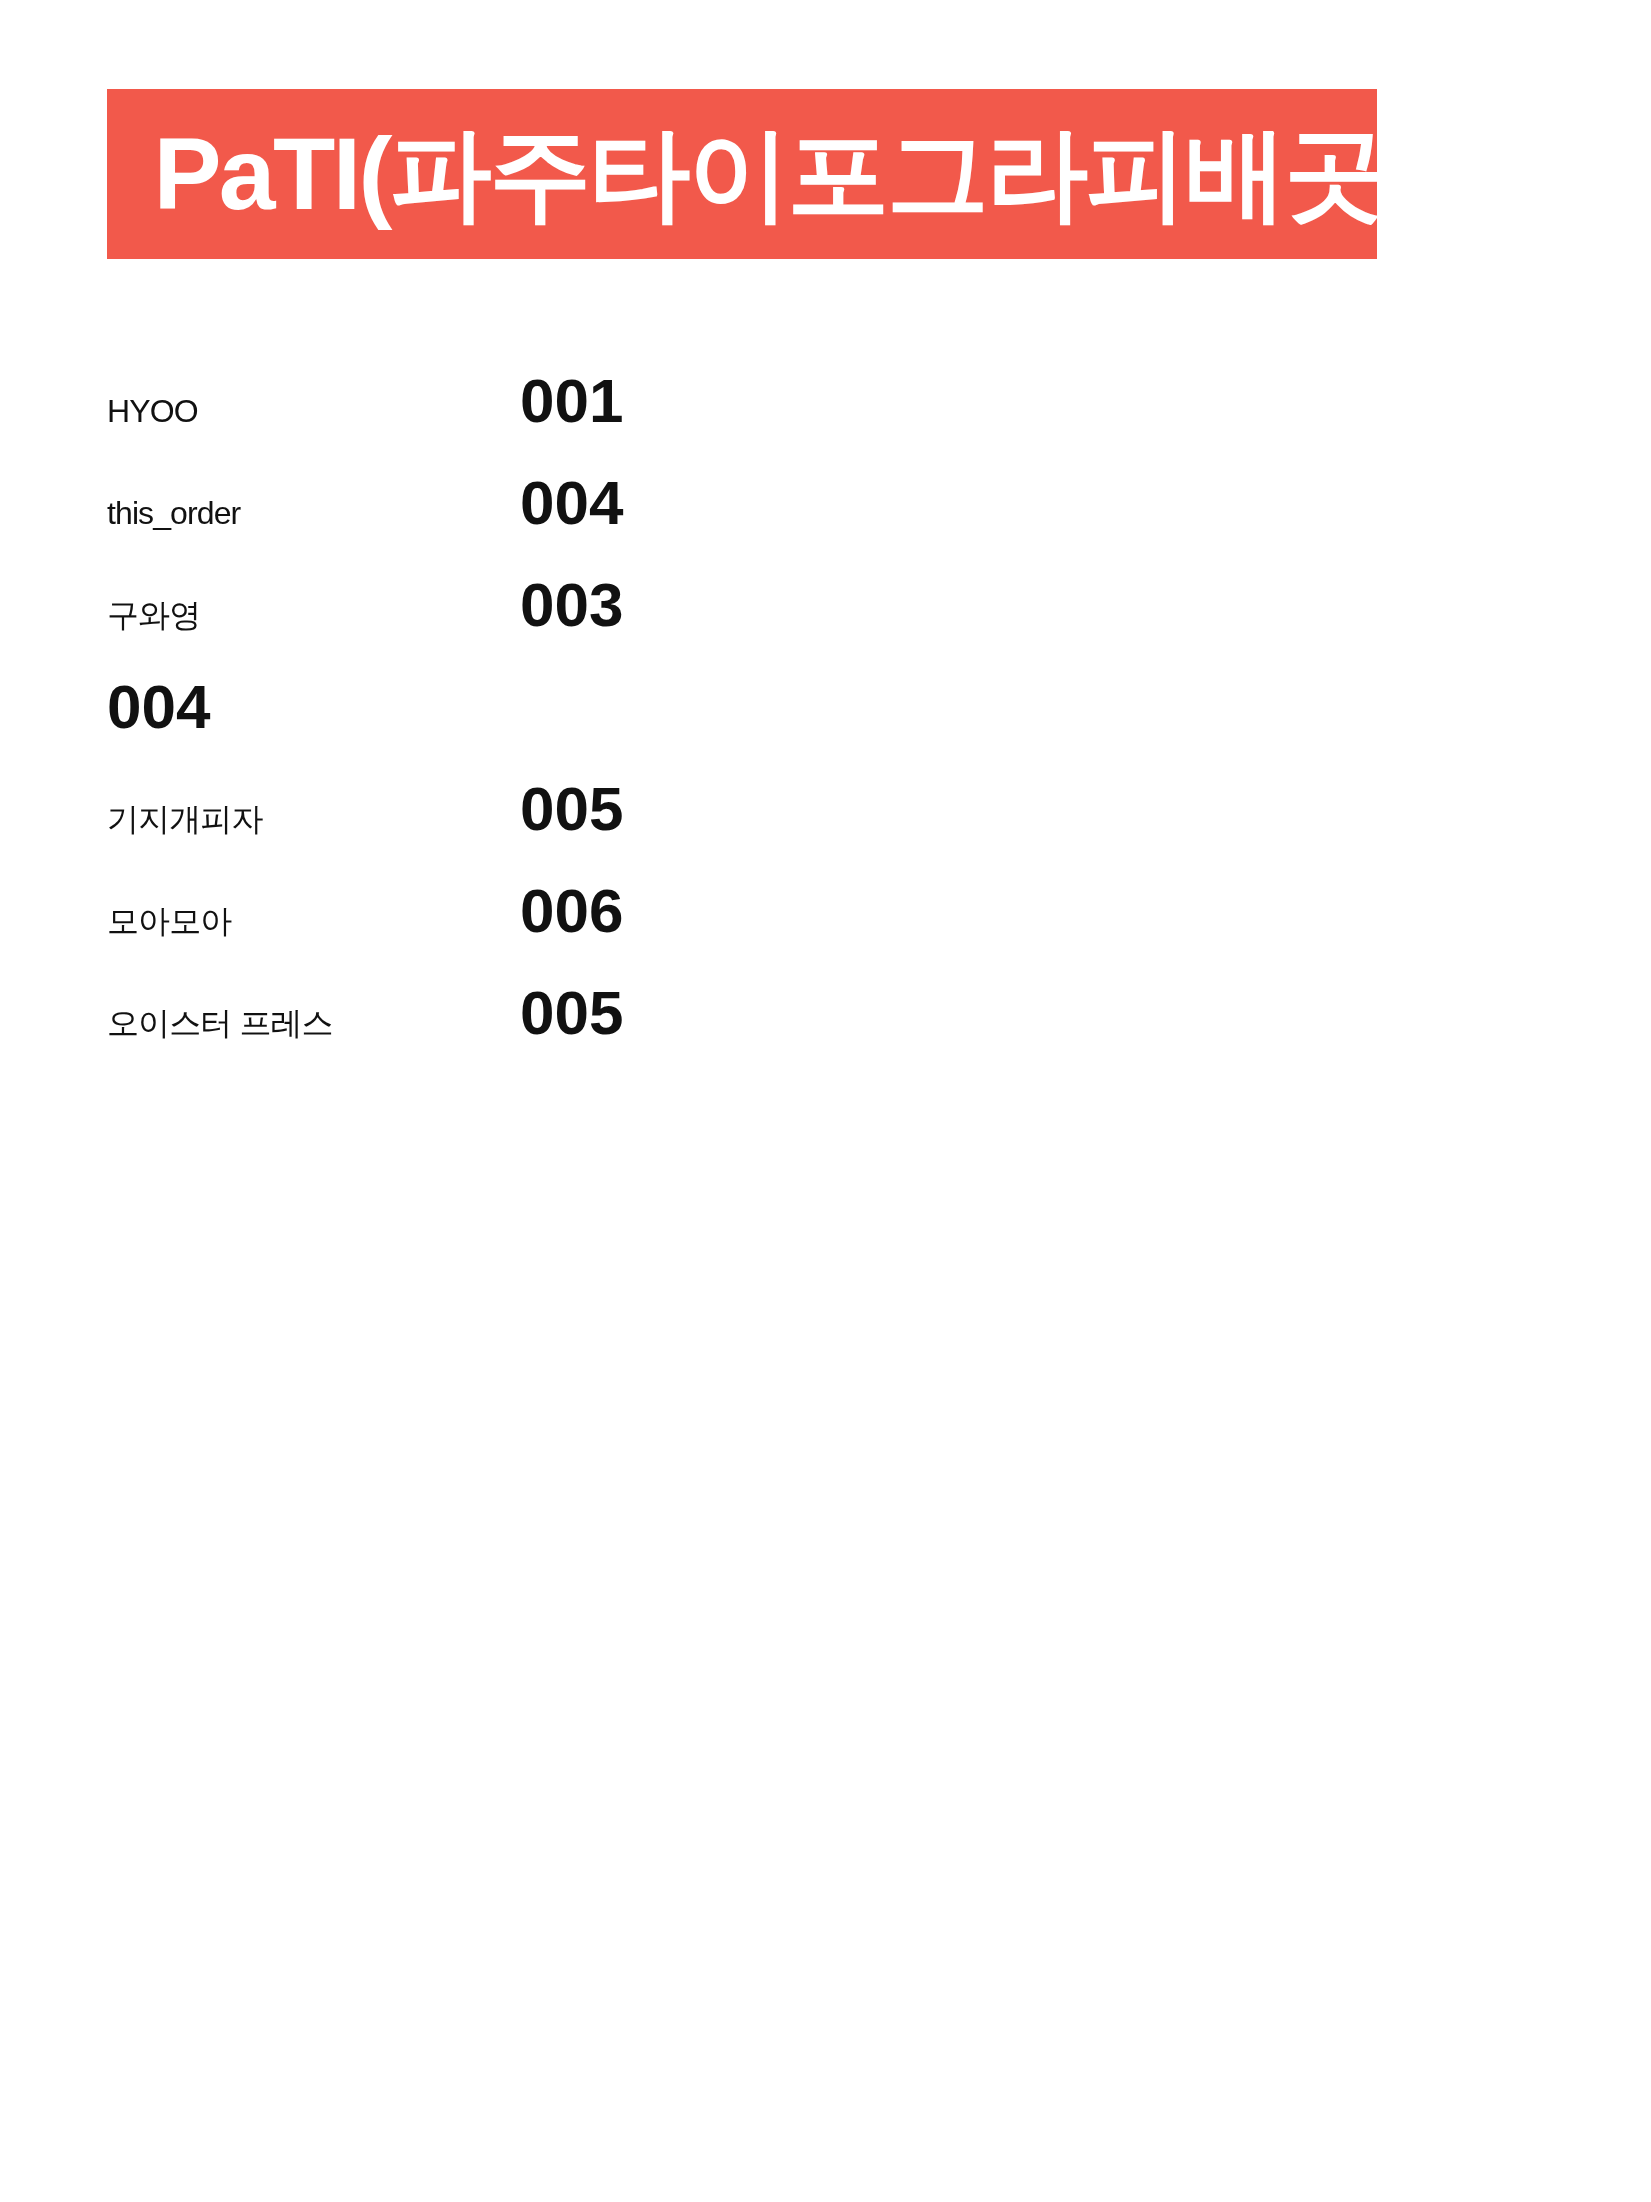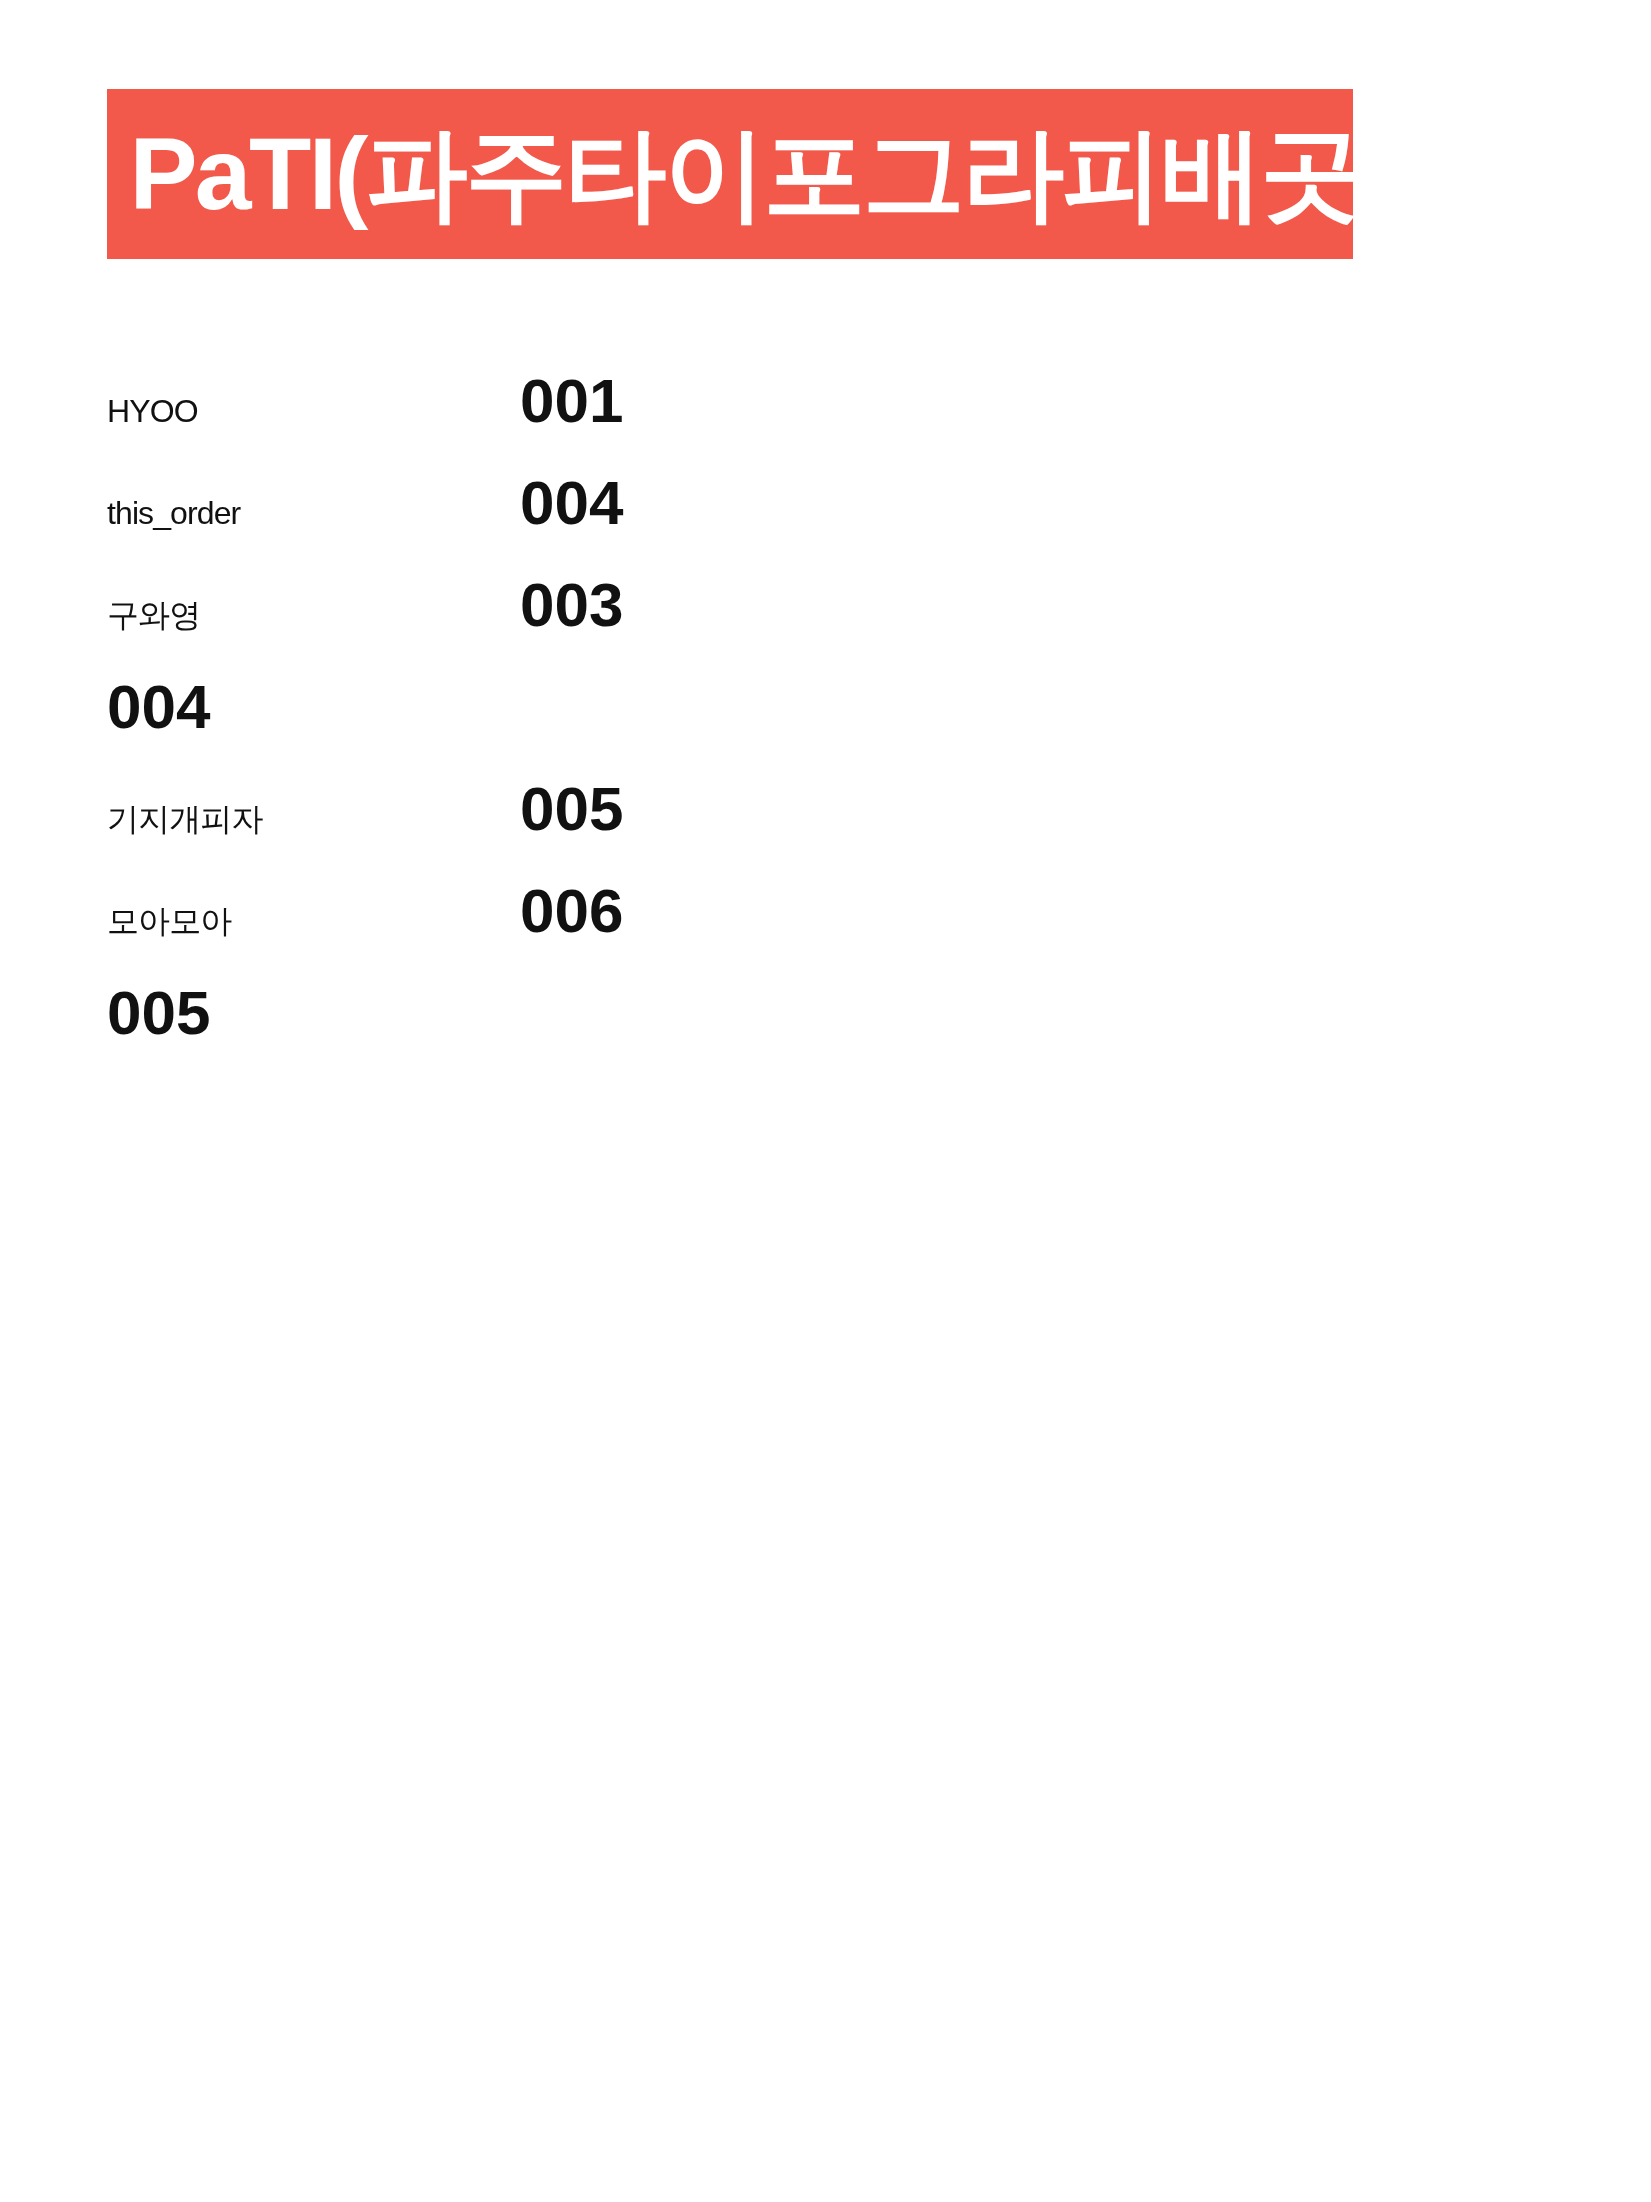--- a/index.html
+++ b/index.html
@@ -28,20 +28,21 @@
   
   .title-banner {
     position: absolute;
     left: 107px;
     top: 89px;
     width: 1246px;
     height: 170px;
     background: #f2594b;
     display: flex;
     align-items: center;
+    padding-left: 24px;
   }
   .title-text {
     color: #ffffff;
     font-size: 102px;
     font-weight: 700;
     letter-spacing: -2.6px;
     line-height: 1;
     padding-left: 22.4px;
     white-space: nowrap;
   }
@@ -110,19 +111,20 @@
       <div class="index-num">005</div>
     </div>
 
     <div class="index-row">
       <div class="index-name">모아모아</div>
       <div class="index-num">006</div>
     </div>
 
 
     <div class="index-row">
+      <div class="index-name">오이스터 프레스</div>
       <div class="index-num">005</div>
     </div>
 
   </div>
 
 </div>
 
 
 </body></html>

